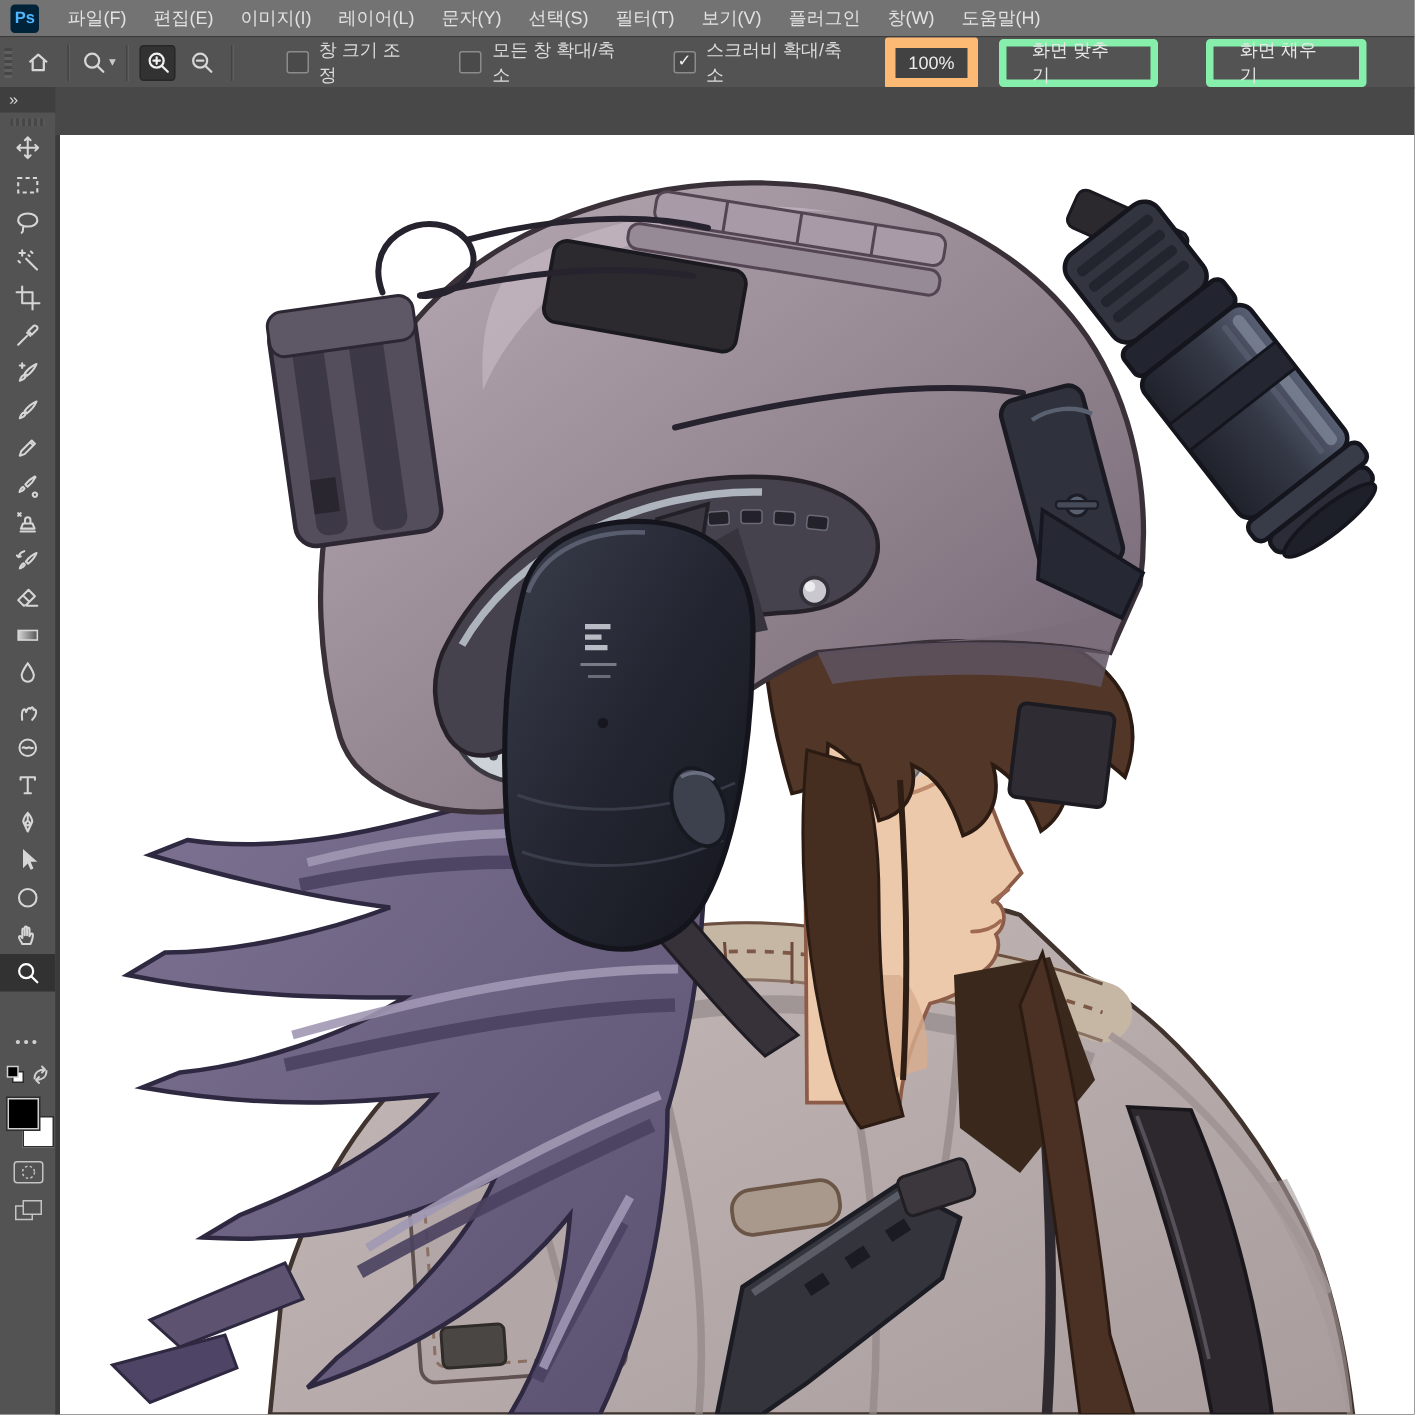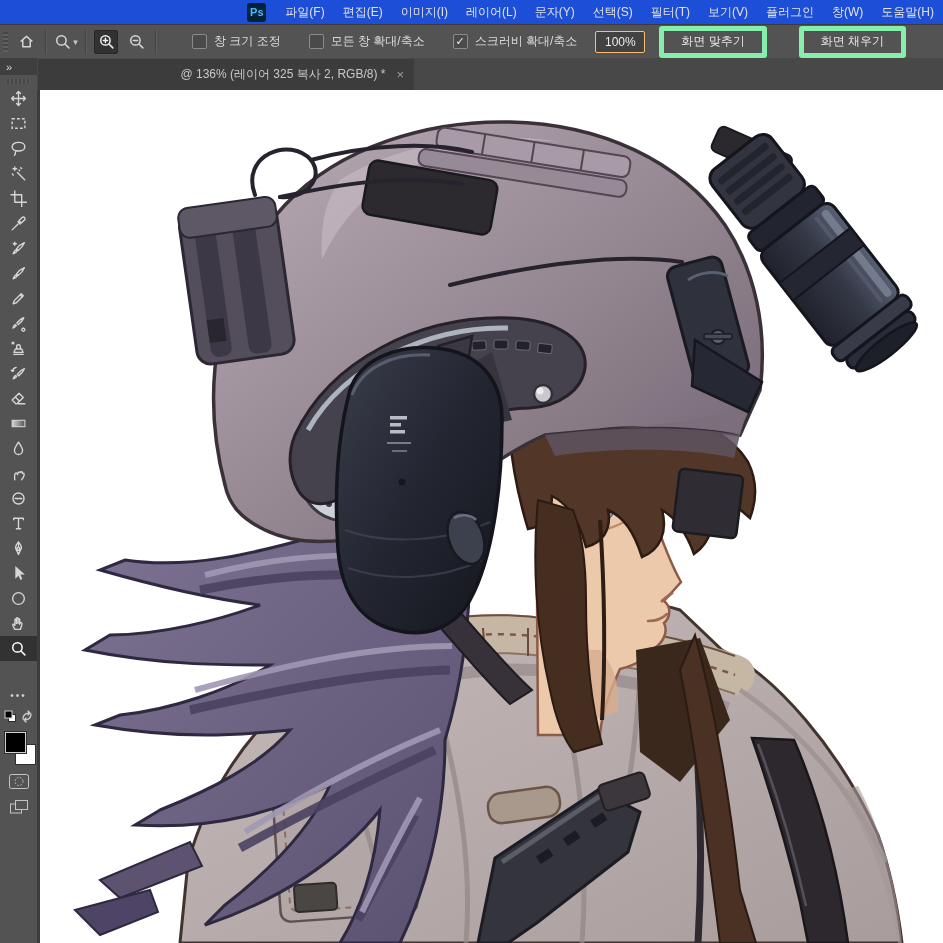--- a/index.html
+++ b/index.html
@@ -4,22 +4,22 @@
 <style>
   html,body { margin:0; padding:0; }
   body {
     width:943px; height:943px; overflow:hidden; position:relative;
     background:#535353; color:#dcdcdc;
     font-family:"Liberation Sans","DejaVu Sans",sans-serif; font-size:12px;
     user-select:none;
   }
   
   .menubar { position:absolute; top:0; left:0; right:0; height:24px;
-    background:#1d4ed8; border-bottom:1px solid #3b3b3b;
-    display:flex; align-items:center;justify-content:flex-end; }
+    background:#737373; border-bottom:1px solid #3b3b3b;
+    display:flex; align-items:center; }
   .ps-logo { width:19px; height:19px; margin:0 10px 0 7px; border-radius:3px;
     background:#002339; color:#4db8ff; font-weight:bold; font-size:11px;
     display:flex; align-items:center; justify-content:center; }
   .menu-item { padding:12px 9px; line-height:24px; color:#e2e2e2; cursor:default; }
   
   .optionsbar { position:absolute; top:25px; left:0; right:0; height:33px;
     background:#535353; border-bottom:1px solid #393939;
     display:flex; align-items:center; }
   .opt-grip { width:5px; height:20px; margin:0 6px 0 3px;
     background:repeating-linear-gradient(0deg,#5f5f5f 0 2px,#464646 2px 4px); }
@@ -27,21 +27,21 @@
   .tool-btn { width:24px; height:24px; border-radius:3px;
     display:flex; align-items:center; justify-content:center; }
   .tool-btn.active { background:#323232; box-shadow:inset 0 0 0 1px #272727; }
   .tool-btn svg { width:17px; height:17px; }
   .caret { color:#c9c9c9; font-size:9px; margin-left:2px; }
   .cbx-row { display:flex; align-items:center; margin-left:28px; }
   .cbx { width:13px; height:13px; border:1px solid #8b8b8b; border-radius:2px;
     background:#4a4a4a; margin-right:7px; color:#f2f2f2; font-size:11px;
     line-height:12px; text-align:center; }
   .zoom-field { width:48px; height:20px; margin:0 14px 0 18px; background:#424242;
-    border:1px solid #fdba74; border-radius:2px; color:#ececec; text-align:center;
+    border:7px solid #fdba74; border-radius:2px; color:#ececec; text-align:center;
     font-size:12px; font-family:inherit; padding:0; }
   .bar-btn { height:22px; padding:0 17px; margin-right:32px; border:5px solid #86efac;
     border-radius:3px; background:transparent; color:#e8e8e8; font-size:12px;
     display:flex; align-items:center; }
   
   .main { position:absolute; top:58px; left:0; right:0; bottom:0; }
   .toolbar { position:absolute; left:0; top:0; bottom:0; width:37px;
     background:#535353; border-right:1px solid #454545; }
   .tb-header { height:17px; background:#3f3f3f; color:#d8d8d8; font-size:11px;
     display:flex; align-items:center; padding-left:6px; letter-spacing:1px; }
@@ -290,26 +290,20 @@
       <div class="tb-widget">
         <svg width="20" height="16" viewBox="0 0 20 16" fill="none" stroke="#c4c4c4">
           <rect x="1.5" y="5" width="11" height="9" fill="#535353"></rect>
           <rect x="6.5" y="1.5" width="12" height="9" fill="#535353"></rect>
         </svg>
       </div>
     </div>
   </div>
 
   <div class="canvas-area">
-    <div class="tabbar">
-      <div class="tab">
-        <span>@ 136% (레이어 325 복사 2, RGB/8) *</span>
-        <span class="tab-close">×</span>
-      </div>
-    </div>
     <div class="canvas">
       <div class="page">
 
         <svg viewBox="0 0 903 853" preserveAspectRatio="none">
           <defs>
             <linearGradient id="gHelmet" x1="0" y1="0" x2="1" y2="1">
               <stop offset="0" stop-color="#b9acb7"></stop>
                 <stop offset=".55" stop-color="#93858f"></stop>
                 <stop offset="1" stop-color="#6e6170"></stop>
             </linearGradient>

